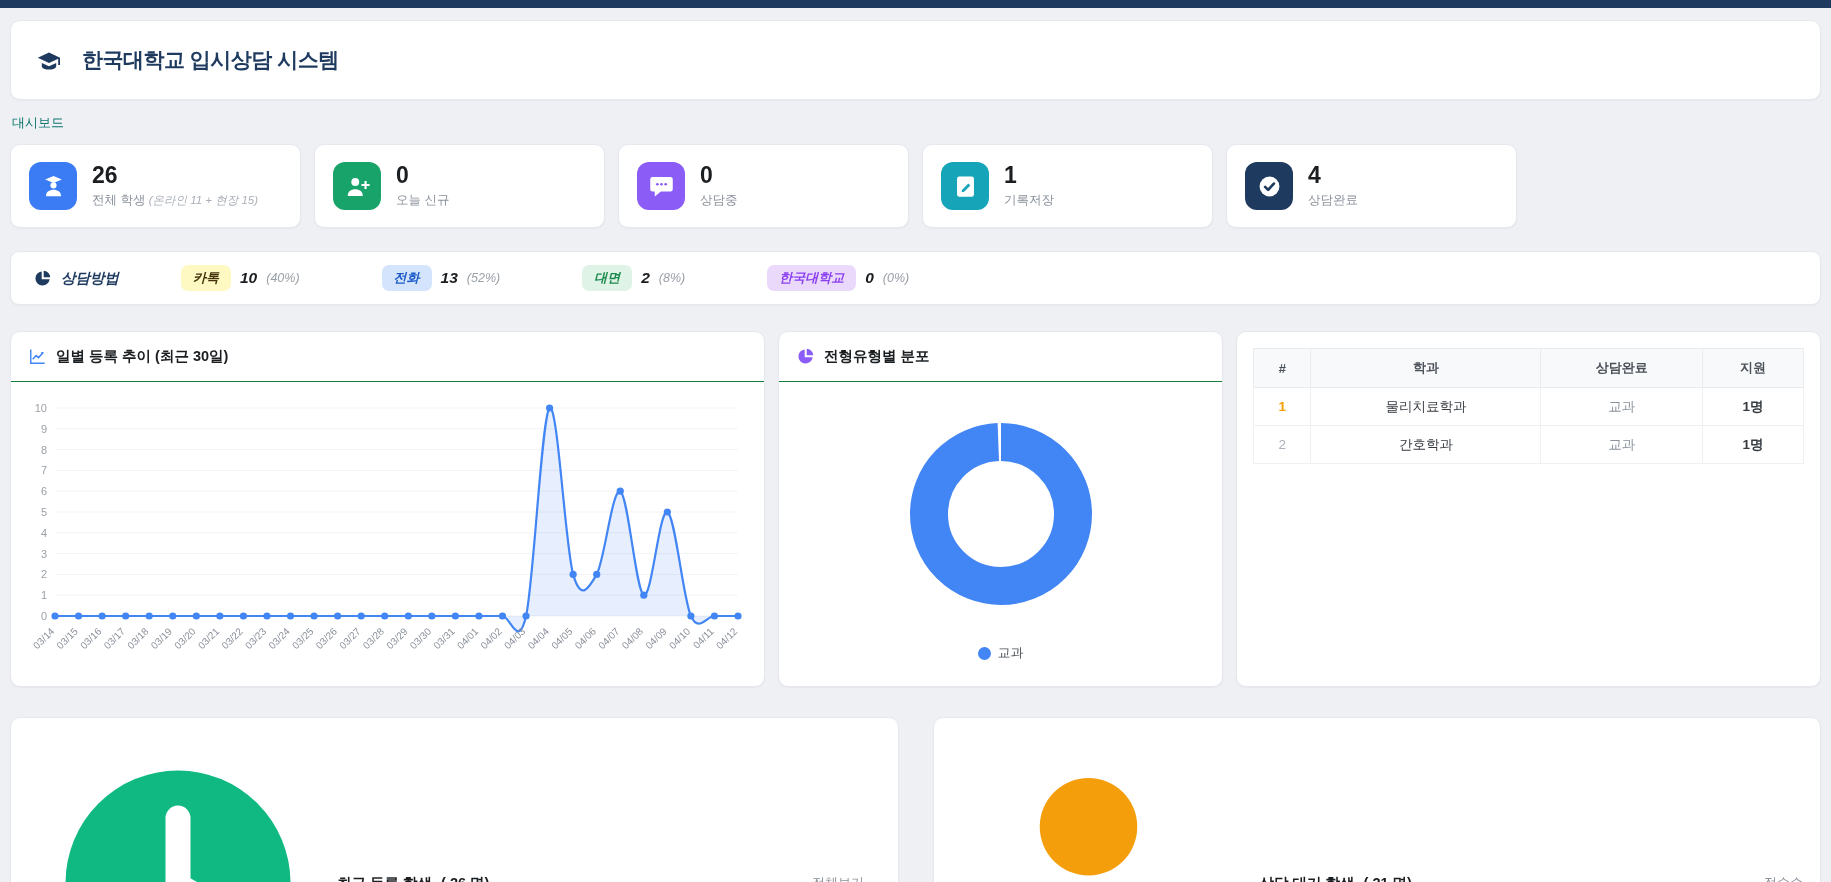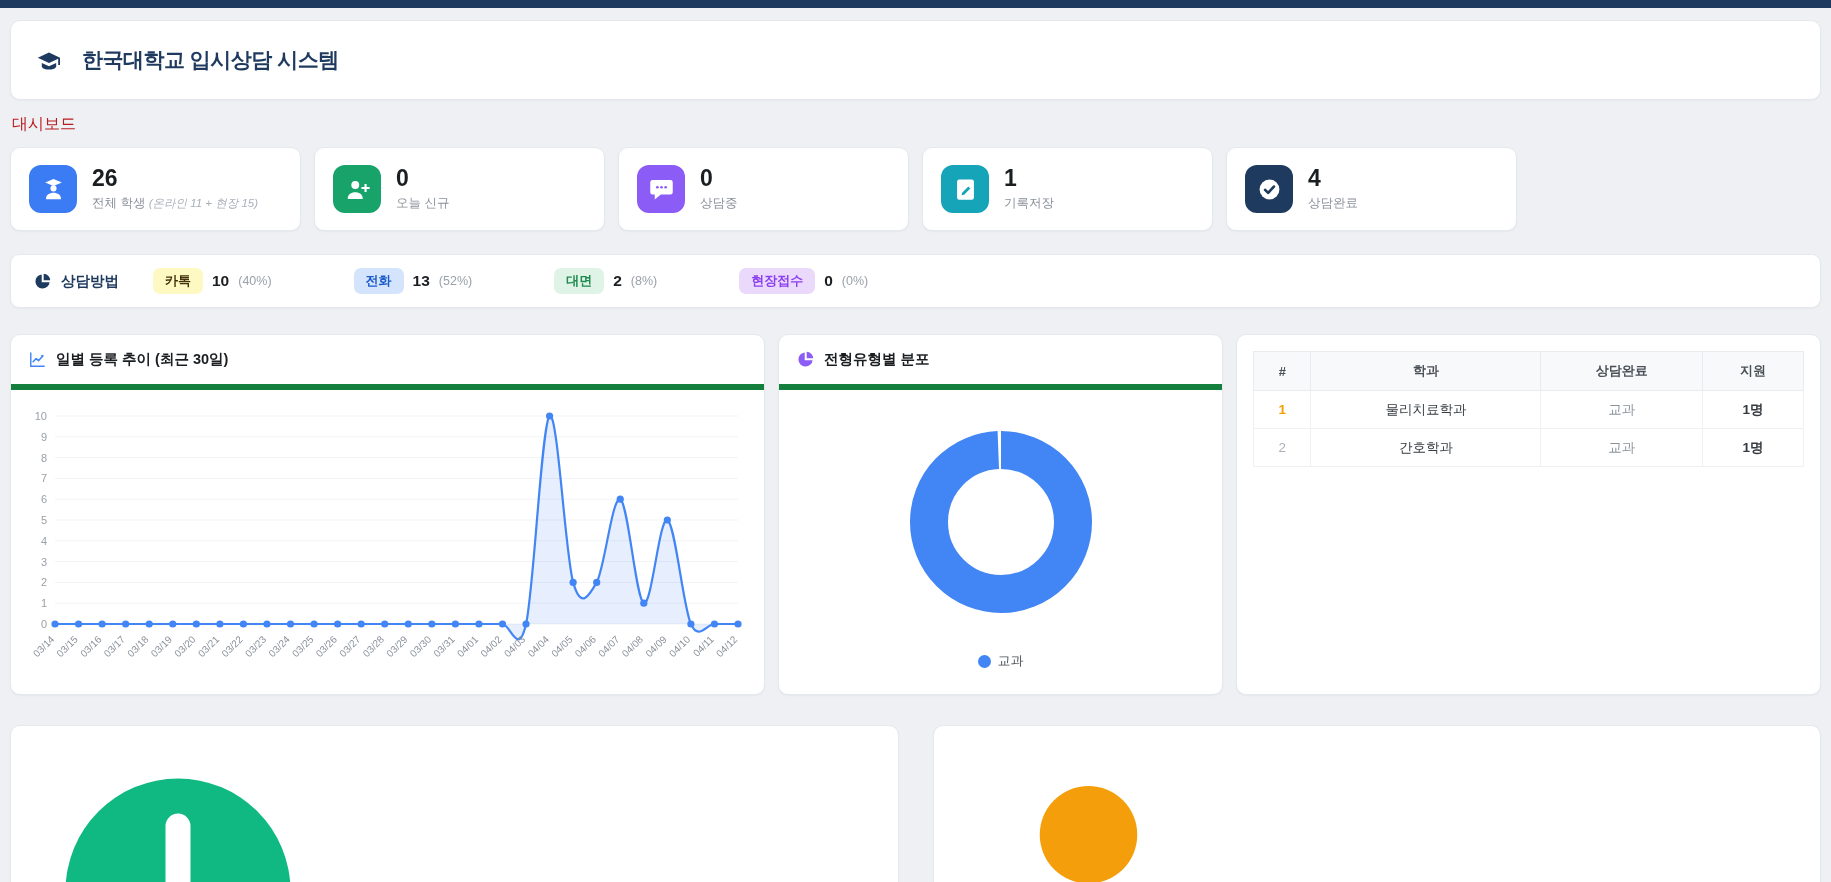--- a/index.html
+++ b/index.html
@@ -3,41 +3,41 @@
 <meta charset="utf-8">
 <style>
   html,body{margin:0;padding:0;width:1831px;height:882px;overflow:hidden;
     background:#eef0f4;font-family:"Liberation Sans",sans-serif;color:#212529;}
   .topbar{height:8px;background:#1e3a5f;}
   .page{padding:12px 10px 0 10px;}
   .card{background:#fff;border:1px solid #e5e8ed;border-radius:10px;box-shadow:0 1px 2px rgba(16,24,40,.04);}
   
   .header-card{display:flex;align-items:flex-end;gap:21px;padding:25px 26px;margin-bottom:4px;}
   .header-card h1{margin:0;font-size:21px;color:#1e3a5f;letter-spacing:-.5px;font-weight:bold;}
-  .page-title{font-size:16px;color:#b91c1c;margin:14px 2px 12px 2px;}
+  .page-title{font-size:13px;color:#0f766e;margin:14px 2px 12px 2px;}
   
   .stats{display:grid;grid-template-columns:repeat(6,1fr);gap:13px;}
   .stat{display:flex;align-items:center;gap:15px;padding:17px 18px;}
   .stat .icbox{width:48px;height:48px;border-radius:12px;background:var(--c);color:#fff;
     display:flex;align-items:center;justify-content:center;flex:0 0 48px;}
   .stat .icbox svg{width:27px;height:27px;}
   .stat .v{font-size:23px;font-weight:bold;line-height:1.1;color:#1b1e21;}
   .stat .l{font-size:12.5px;color:#8a919b;margin-top:4px;}
   .stat .sub{color:#a9afb8;font-size:11.5px;font-style:italic;}
   
-  .methods{margin-top:23px;display:flex;align-items:center;gap:34px;padding:13px 22px;border-radius:9px;}
+  .methods{margin-top:23px;display:flex;align-items:center;gap:62px;padding:13px 22px;border-radius:9px;font-style:italic;}
   .mtitle{display:flex;align-items:center;gap:9px;font-weight:bold;color:#1e3a5f;font-size:14.5px;}
   .mtitle .ic{width:19px;height:19px;color:#1e3a5f;}
   .mitem{display:flex;align-items:center;gap:9px;}
   .mbadge{padding:4px 12px;border-radius:7px;font-size:13px;font-weight:bold;}
   .mcount{font-weight:bold;font-size:15.5px;color:#1b1e21;}
   .mpct{color:#9aa1a9;font-size:12.5px;}
   
   .mid{display:grid;grid-template-columns:755px 445px 1fr;gap:13px;margin-top:26px;align-items:stretch;}
-  .chead{display:flex;align-items:center;gap:9px;padding:15px 17px;border-bottom:6px solid #15803d;
+  .chead{display:flex;align-items:center;gap:9px;padding:15px 17px;border-bottom:1px solid #15803d;
     font-weight:bold;font-size:14.5px;color:#1b1e21;}
   .chead .ic{width:19px;height:19px;flex:0 0 19px;}
   .ic svg{width:100%;height:100%;display:block;}
   .ic-blue{color:#4285f4;} .ic-purple{color:#8b5cf6;} .ic-gold{color:#f59f00;}
   .ic-green{color:#10b981;} .ic-orange{color:#f59e0b;} .ic-navy{color:#1e3a5f;}
   .chart-body{padding:12px 14px 6px 14px;}
   .donut-body{display:flex;flex-direction:column;align-items:center;padding-top:16px;}
   .legend{display:flex;align-items:center;gap:7px;margin-top:10px;font-size:13px;color:#495057;}
   .legend .dot{width:13px;height:13px;border-radius:50%;background:#4285f4;}
   
@@ -172,21 +172,21 @@
           <span class="mbadge" style="background: rgb(212, 228, 252); color: rgb(27, 92, 200);">전화</span>
           <span class="mcount">13</span>
           <span class="mpct">(52%)</span>
         </span>
         <span class="mitem">
           <span class="mbadge" style="background: rgb(223, 243, 230); color: rgb(29, 138, 78);">대면</span>
           <span class="mcount">2</span>
           <span class="mpct">(8%)</span>
         </span>
         <span class="mitem">
-          <span class="mbadge" style="background: rgb(234, 217, 251); color: rgb(138, 63, 240);">현장접수</span>
+          <span class="mbadge" style="background: rgb(234, 217, 251); color: rgb(138, 63, 240);">한국대학교</span>
           <span class="mcount">0</span>
           <span class="mpct">(0%)</span>
         </span>
       </span>
   </div>
 
   <div class="mid">
     <div class="card">
       <div class="chead">
         <span class="ic ic-blue">

